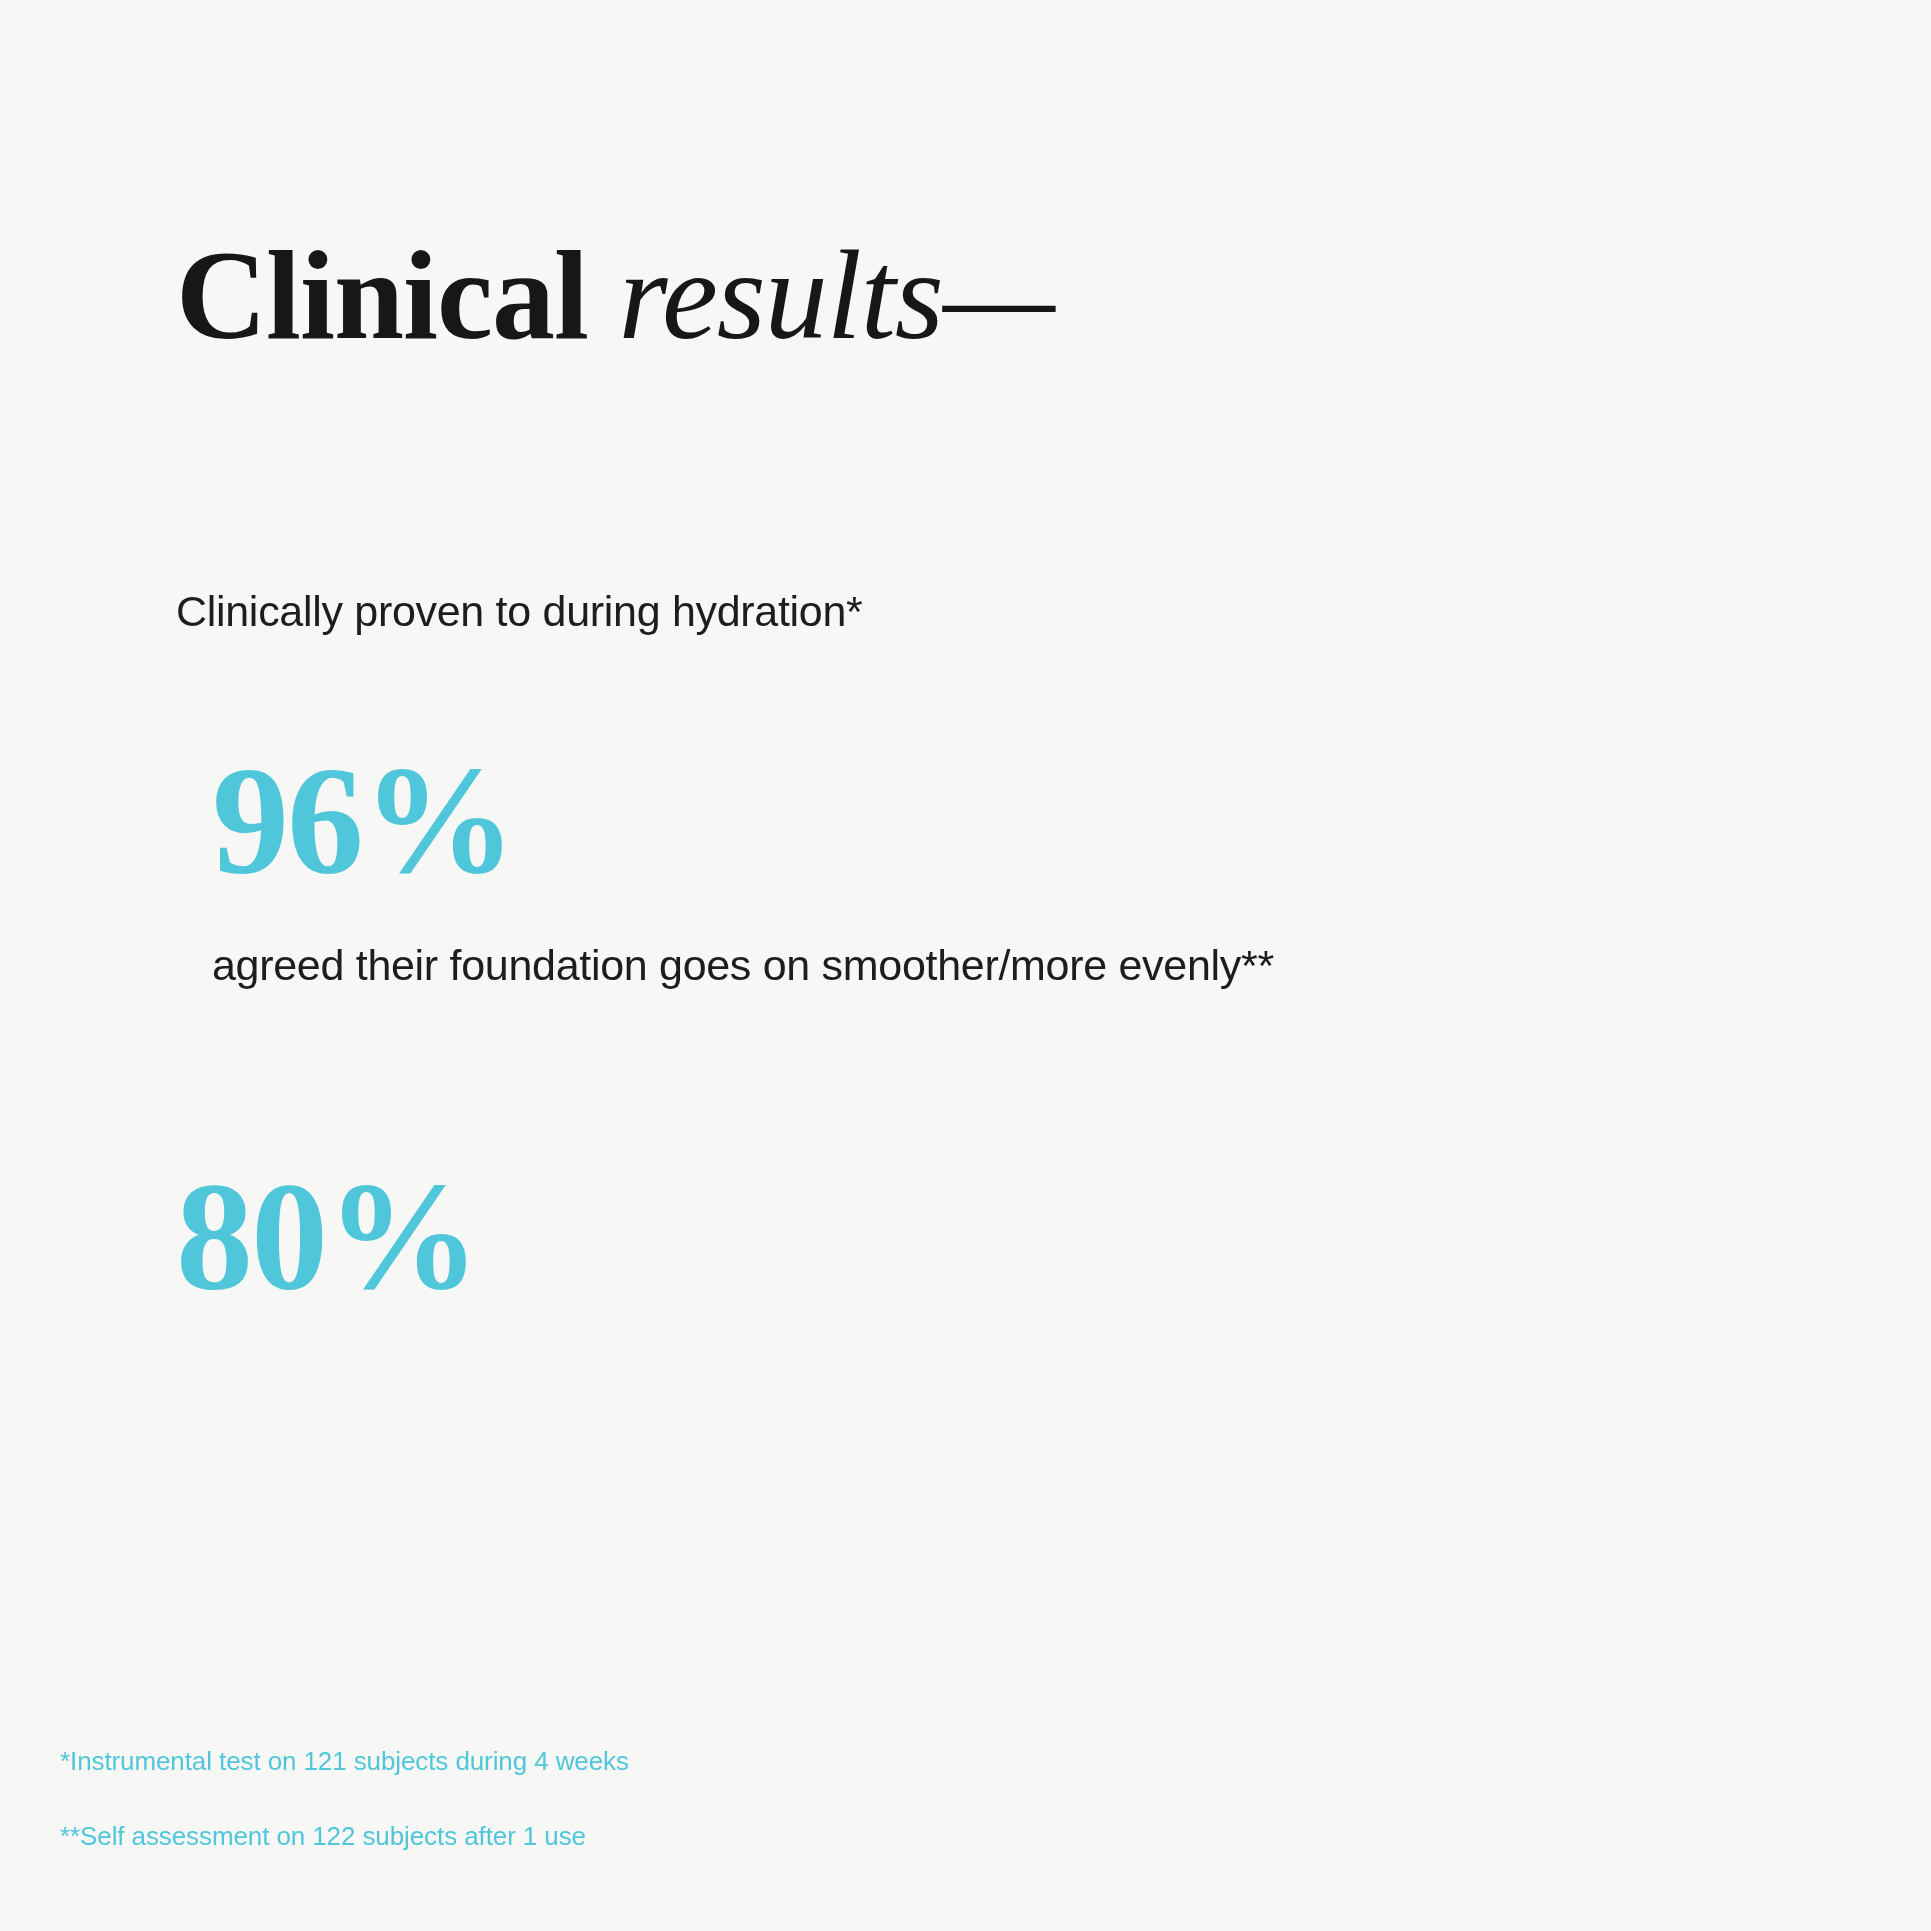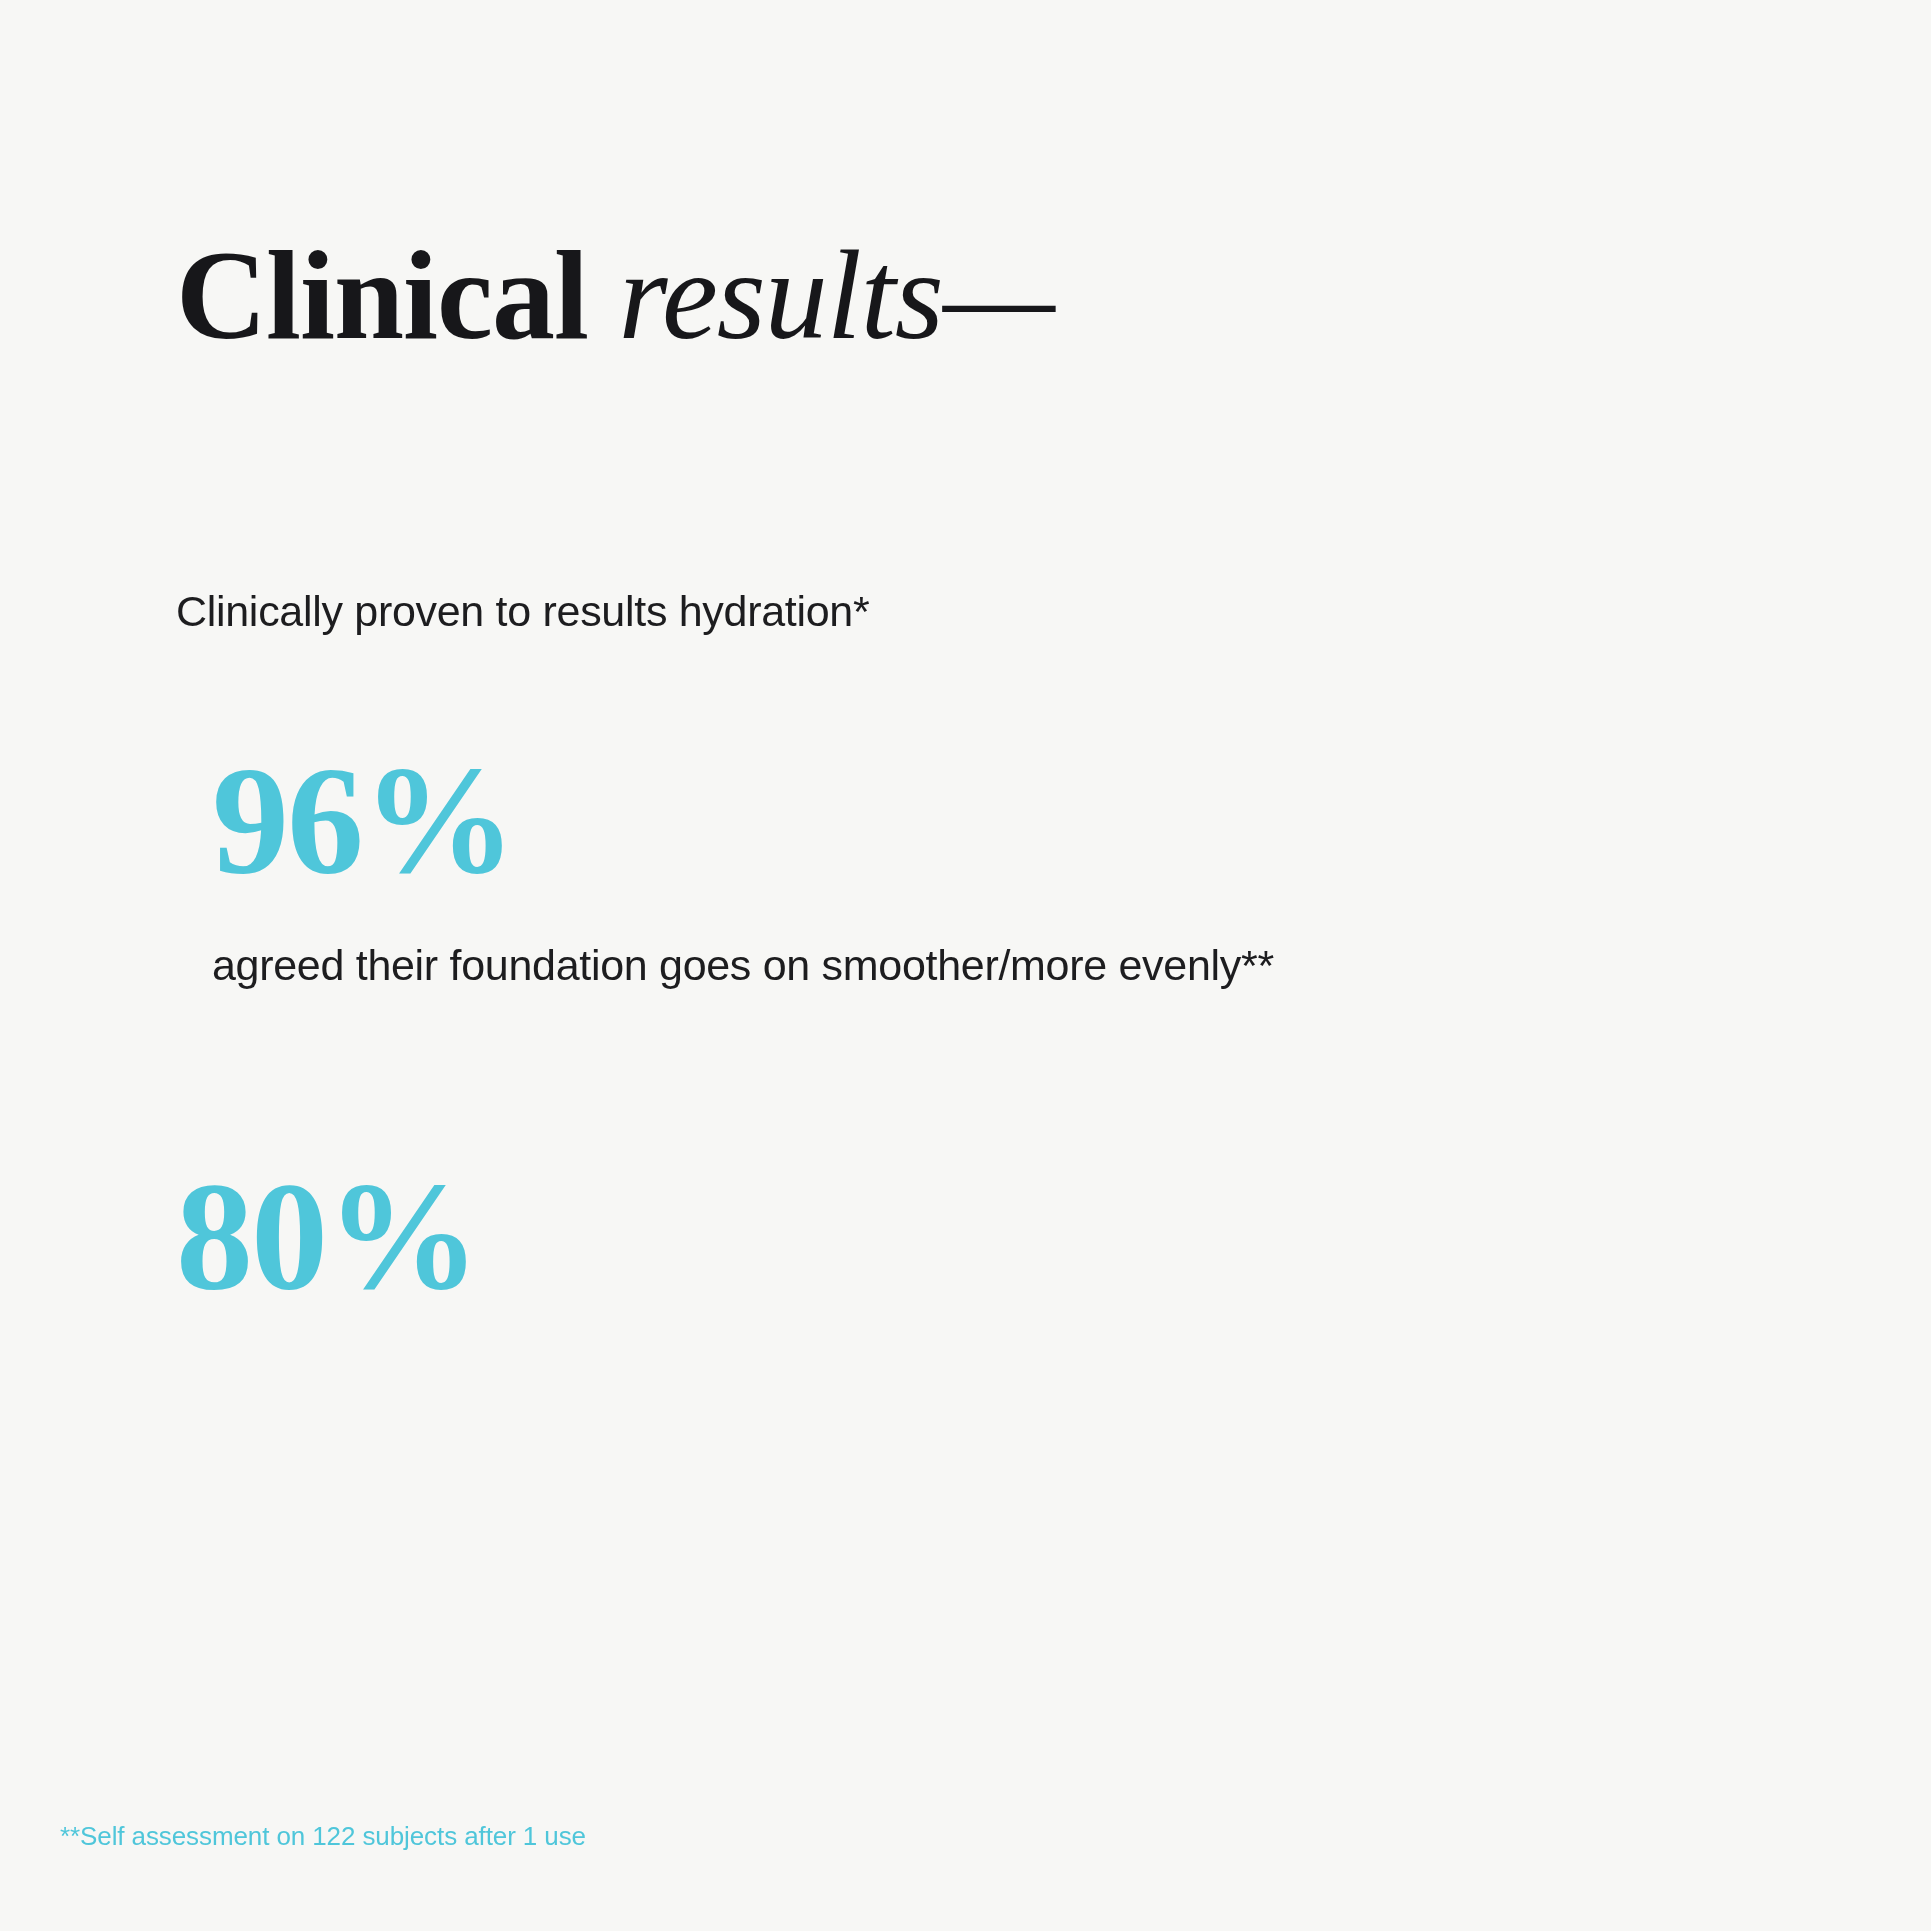--- a/index.html
+++ b/index.html
@@ -102,29 +102,30 @@
 </style>
 </head>
 <body>
 
 <div class="page">
 
   <h1 class="headline">
     <span class="h-regular">Clinical </span><span class="h-italic">results—</span>
   </h1>
 
-  <p class="intro">Clinically proven to results hydration*</p>
+  <p class="intro">Clinically proven to during hydration*</p>
 
   <div class="stat stat-1">
     <div class="stat-number">96%</div>
     <div class="stat-caption">agreed their foundation goes on smoother/more evenly**</div>
   </div>
 
   <div class="stat stat-2">
     <div class="stat-number">80%</div>
   </div>
 
   <div class="footnotes">
+    <div class="footnote">*Instrumental test on 121 subjects during 4 weeks</div>
     <div class="footnote">**Self assessment on 122 subjects after 1 use</div>
   </div>
 
 </div>
 
 
 </body></html>

